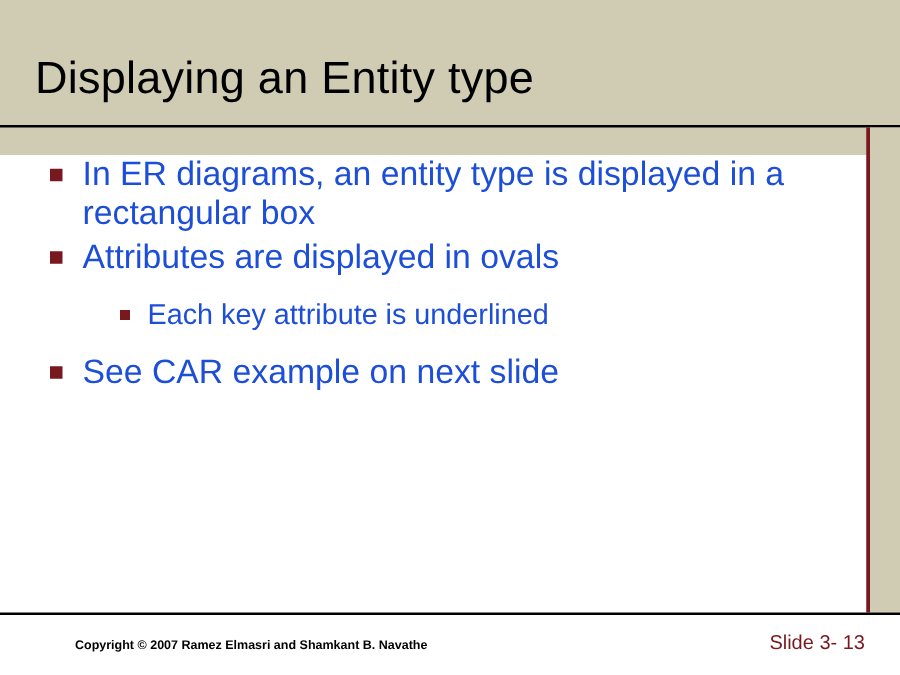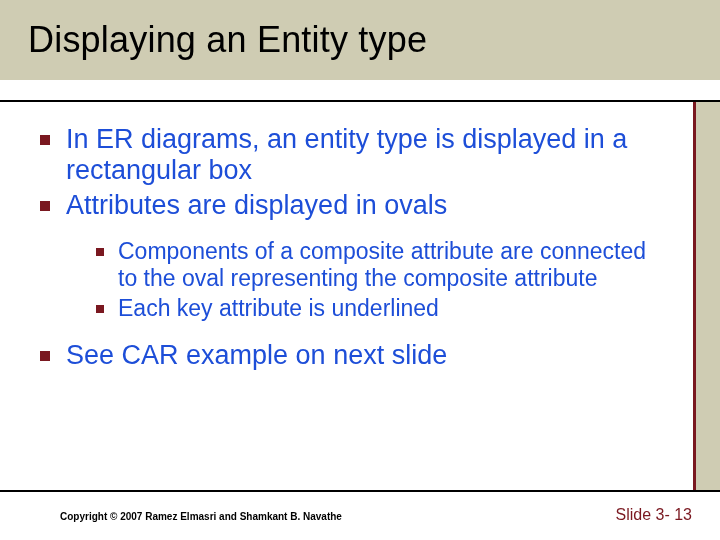--- a/index.html
+++ b/index.html
@@ -15,21 +15,21 @@
     position: relative;
     width: 720px;
     height: 540px;
     box-sizing: border-box;
   }
   .title-band {
     position: absolute;
     top: 0;
     left: 0;
     right: 0;
-    height: 80px;
+    height: 124px;
     background: #cfccb3;
     display: flex;
     align-items: center;
   }
   .title-band h1 {
     margin: 0 0 0 28px;
     font-size: 36px;
     font-weight: 400;
     color: #000;
     letter-spacing: 0.2px;
@@ -144,24 +144,20 @@
     </div>
     <div class="lvl1">
       <span class="bul"></span>
       <span class="txt">Attributes are displayed in ovals</span>
     </div>
 
     <div class="gap"></div>
 
     <div class="lvl2">
       <span class="bul"></span>
-      <span class="txt">Components of a composite attribute are connected to the oval representing the composite attribute</span>
-    </div>
-    <div class="lvl2">
-      <span class="bul"></span>
       <span class="txt">Each key attribute is underlined</span>
     </div>
 
     <div class="gap"></div>
 
     <div class="lvl1">
       <span class="bul"></span>
       <span class="txt">See CAR example on next slide</span>
     </div>
 

